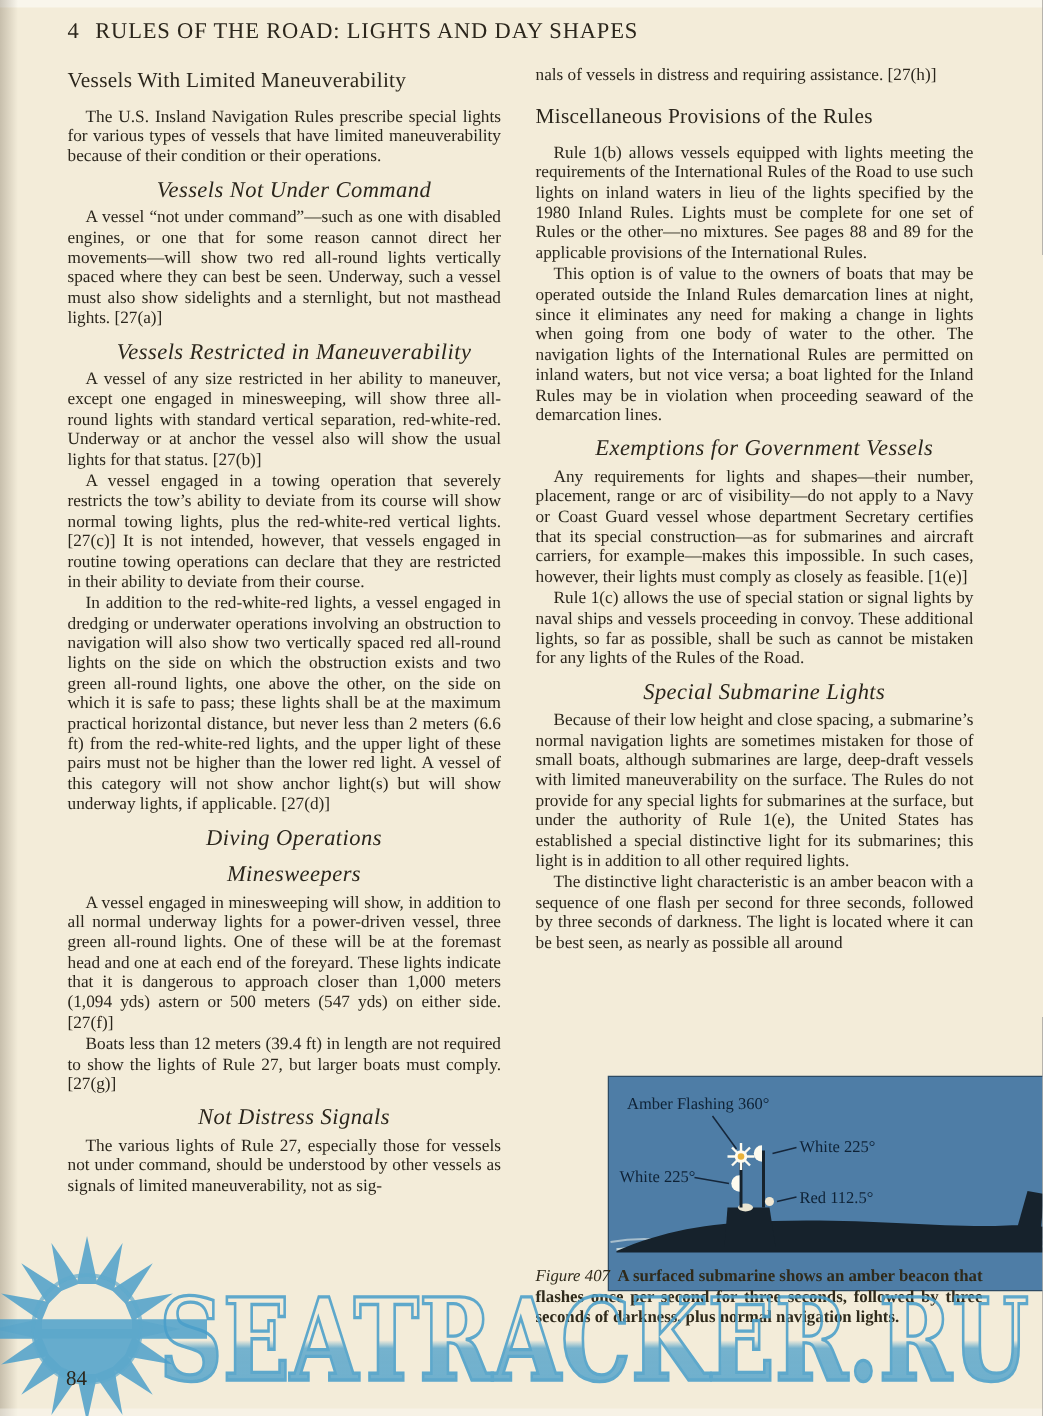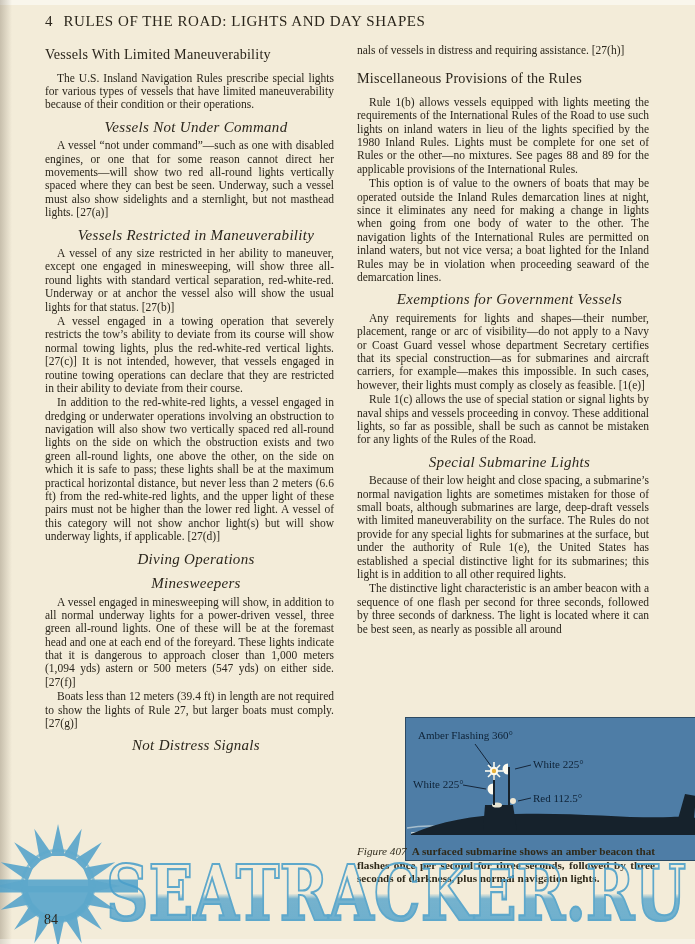--- a/index.html
+++ b/index.html
@@ -62,20 +62,21 @@
     <p>In addition to the red-white-red lights, a vessel engaged in dredging or underwater operations involving an obstruction to navigation will also show two vertically spaced red all-round lights on the side on which the obstruction exists and two green all-round lights, one above the other, on the side on which it is safe to pass; these lights shall be at the maximum practical horizontal distance, but never less than 2 meters (6.6 ft) from the red-white-red lights, and the upper light of these pairs must not be higher than the lower red light. A vessel of this category will not show anchor light(s) but will show underway lights, if applicable. [27(d)]</p>
 
     <h3 class="sub">Diving Operations</h3>
 
     <h3 class="sub">Minesweepers</h3>
     <p>A vessel engaged in minesweeping will show, in addition to all normal underway lights for a power-driven vessel, three green all-round lights. One of these will be at the foremast head and one at each end of the foreyard. These lights indicate that it is dangerous to approach closer than 1,000 meters (1,094 yds) astern or 500 meters (547 yds) on either side. [27(f)]</p>
 
     <p>Boats less than 12 meters (39.4 ft) in length are not required to show the lights of Rule 27, but larger boats must comply. [27(g)]</p>
 
     <h3 class="sub">Not Distress Signals</h3>
+    <p>The various lights of Rule 27, especially those for vessels not under command, should be understood by other vessels as signals of limited maneuverability, not as sig-</p>
   </div>
 
   <div class="col col-right">
     <p class="noindent">nals of vessels in distress and requiring assistance. [27(h)]</p>
 
     <h2 class="sec">Miscellaneous Provisions of the Rules</h2>
     <p>Rule 1(b) allows vessels equipped with lights meeting the requirements of the International Rules of the Road to use such lights on inland waters in lieu of the lights specified by the 1980 Inland Rules. Lights must be complete for one set of Rules or the other—no mixtures. See pages 88 and 89 for the applicable provisions of the International Rules.</p>
     <p>This option is of value to the owners of boats that may be operated outside the Inland Rules demarcation lines at night, since it eliminates any need for making a change in lights when going from one body of water to the other. The navigation lights of the International Rules are permitted on inland waters, but not vice versa; a boat lighted for the Inland Rules may be in violation when proceeding seaward of the demarcation lines.</p>
 
     <h3 class="sub">Exemptions for Government Vessels</h3>

